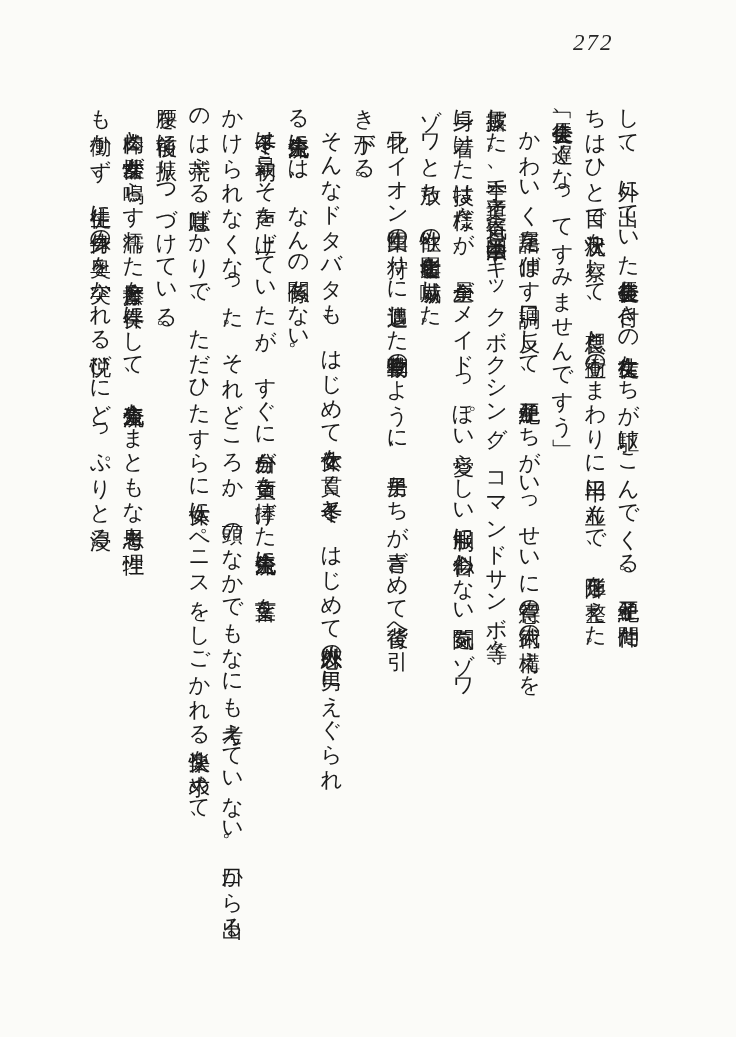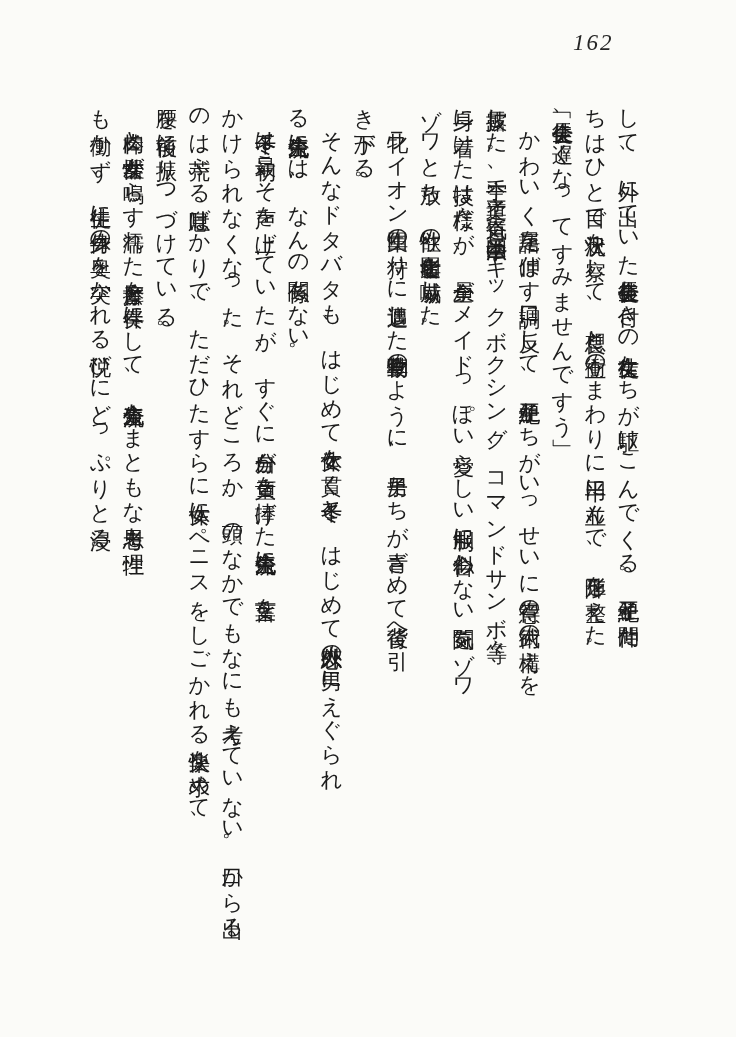--- a/index.html
+++ b/index.html
@@ -50,21 +50,21 @@
     white-space: nowrap;
   }
   .indent-full { padding-top: 21.5px; }
   .indent-half { padding-top: 11px; }
   .squeeze { letter-spacing: -0.35px; }
 </style>
 </head>
 <body>
 
 <div class="page" style="background: rgb(251, 251, 248);">
-  <div class="page-number">162</div>
+  <div class="page-number">272</div>
   <div class="text-block" style="color: rgb(27, 27, 27);">
       <div class="para">
         <div class="line">して、外に出ていた生徒会長お付きの女生徒たちが駆けこんでくる。亜紀子と仲間た</div>
         <div class="line">ちはひと目で状況を察して、想良と衝立のまわりに半円に並んで、陣形を整えた。</div>
       </div>
       <div class="para">
         <div class="line indent-half">「生徒会長、遅くなってすみませんですう」</div>
       </div>
       <div class="para">
         <div class="line indent-full">かわいく語尾を伸ばす口調に反して、亜紀子たちがいっせいに得意の武術の構えを</div>

